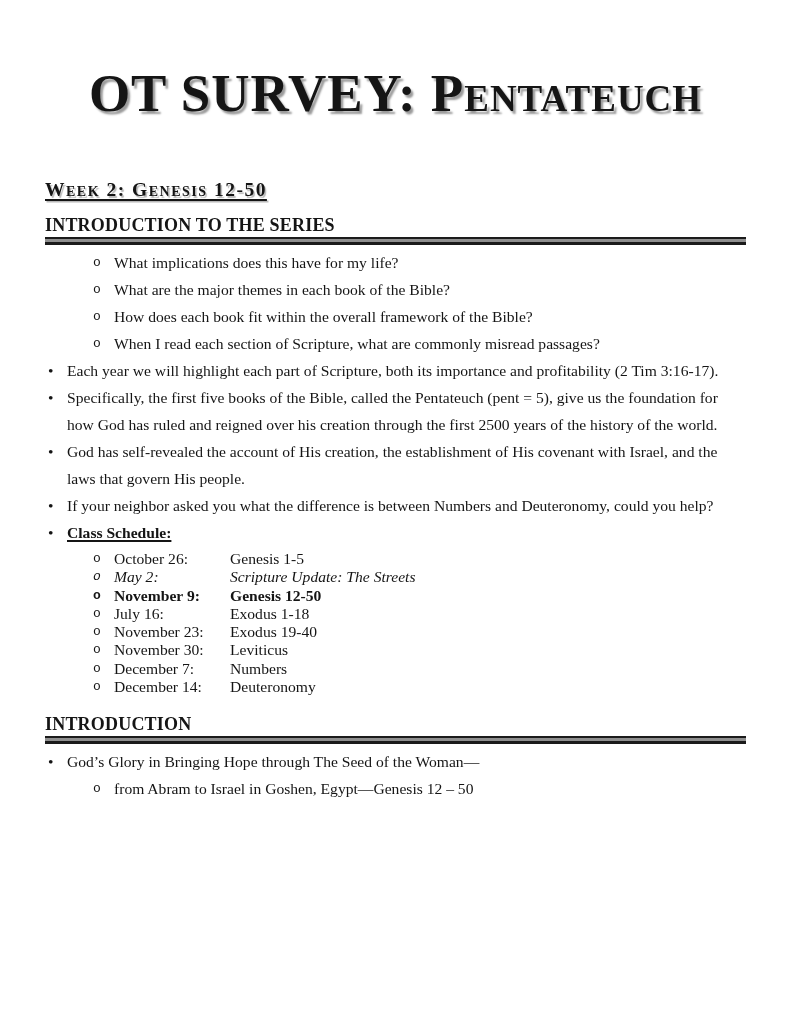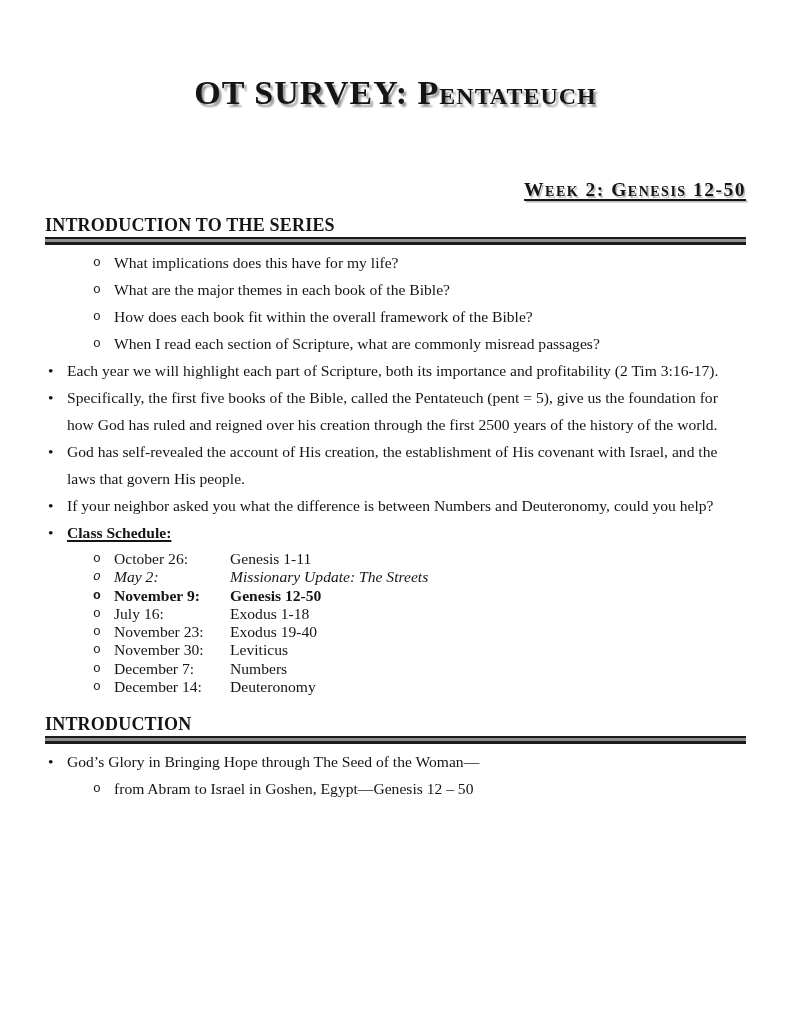--- a/index.html
+++ b/index.html
@@ -8,31 +8,31 @@
     font-family:"Liberation Serif", serif;
     color:#151515;
     overflow:hidden;
   }
   .page{position:relative;width:791px;height:1024px;background:#fff;}
   .content{padding:0 45px;}
 
   .doc-title{
     margin-top:64px;
     text-align:center;
-    font-size:34px;
+    font-size:53px;
     font-weight:bold;
     font-variant:small-caps;
     letter-spacing:1px;
     line-height:58px;
     text-shadow:2.5px 2.5px 2px #9b9b9b;
     white-space:nowrap;
   }
   .doc-subtitle{
     margin-top:56px;
-    text-align:right;
+    text-align:left;
     font-size:19.5px;
     font-weight:bold;
     font-variant:small-caps;
     letter-spacing:1.5px;
     line-height:24px;
     text-shadow:1.5px 1.5px 1px #b8b8b8;
   }
   .doc-subtitle span{
     text-decoration:underline;
     text-decoration-thickness:2px;
@@ -98,22 +98,22 @@
         <div class="lvl2">How does each book fit within the overall framework of the Bible?</div>
         <div class="lvl2">When I read each section of Scripture, what are commonly misread passages?</div>
         <div class="lvl1">Each year we will highlight each part of Scripture, both its importance and profitability (2 Tim 3:16-17).</div>
         <div class="lvl1">Specifically, the first five books of the Bible, called the Pentateuch (pent = 5), give us the foundation for how God has ruled and reigned over his creation through the first 2500 years of the history of the world.</div>
         <div class="lvl1">God has self-revealed the account of His creation, the establishment of His covenant with Israel, and the laws that govern His people.</div>
         <div class="lvl1">If your neighbor asked you what the difference is between Numbers and Deuteronomy, could you help?</div>
         <div class="lvl1 schedule-label"><span>Class Schedule:</span></div>
       </div>
 
       <div class="schedule">
-        <div class="lvl2"><span class="sched-date">October 26:</span><span class="sched-topic">Genesis 1-11</span></div>
-        <div class="lvl2 row-italic"><span class="sched-date">May 2:</span><span class="sched-topic">Missionary Update: The Streets</span></div>
+        <div class="lvl2"><span class="sched-date">October 26:</span><span class="sched-topic">Genesis 1-5</span></div>
+        <div class="lvl2 row-italic"><span class="sched-date">May 2:</span><span class="sched-topic">Scripture Update: The Streets</span></div>
         <div class="lvl2 row-bold"><span class="sched-date">November 9:</span><span class="sched-topic">Genesis 12-50</span></div>
         <div class="lvl2"><span class="sched-date">July 16:</span><span class="sched-topic">Exodus 1-18</span></div>
         <div class="lvl2"><span class="sched-date">November 23:</span><span class="sched-topic">Exodus 19-40</span></div>
         <div class="lvl2"><span class="sched-date">November 30:</span><span class="sched-topic">Leviticus</span></div>
         <div class="lvl2"><span class="sched-date">December 7:</span><span class="sched-topic">Numbers</span></div>
         <div class="lvl2"><span class="sched-date">December 14:</span><span class="sched-topic">Deuteronomy</span></div>
       </div>
     </div>
 
     <div class="intro-section">

